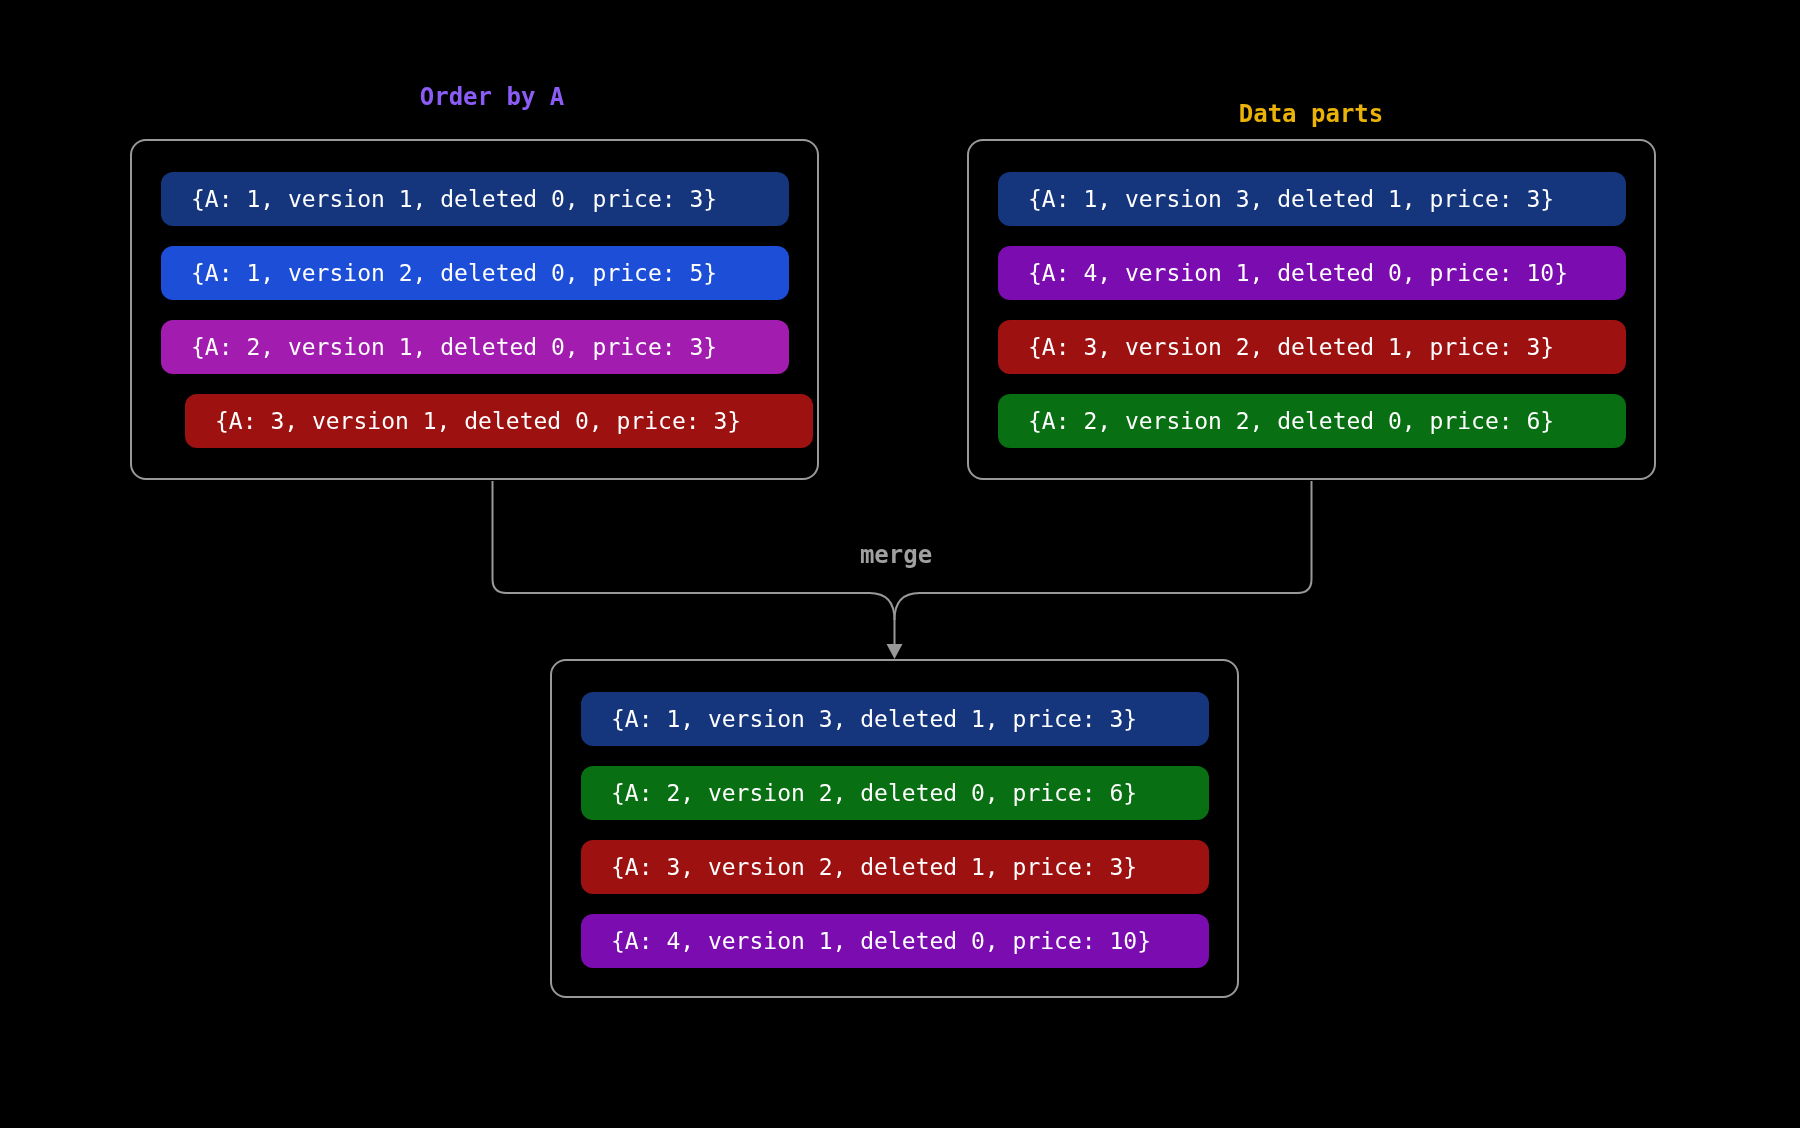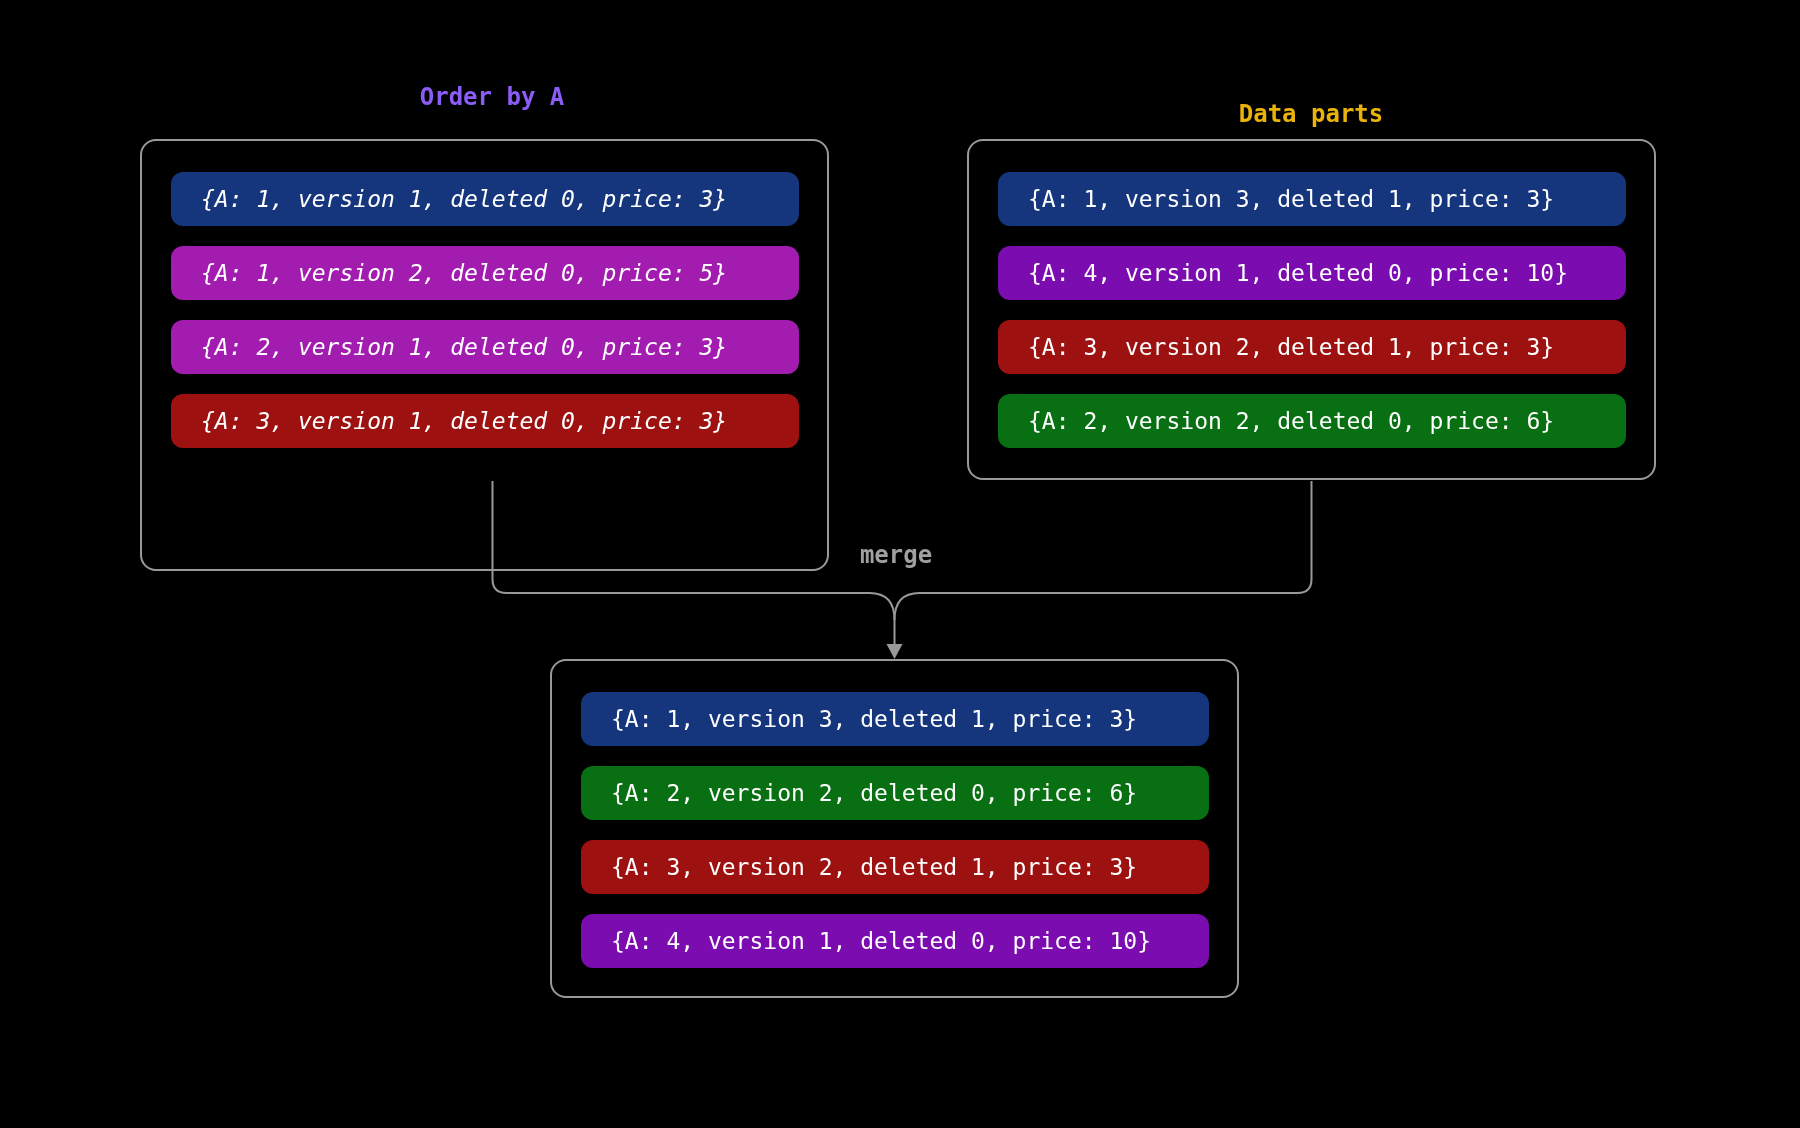--- a/index.html
+++ b/index.html
@@ -41,21 +41,21 @@
     border-radius: 12px;
     display: flex;
     align-items: center;
     padding-left: 30px;
     box-sizing: border-box;
     color: #FFFFFF;
     font-size: 23px;
     white-space: nowrap;
     flex: 0 0 54px;
   }
-  #left-box  { left: 140px; top: 139px; height: 432px; font-style: italic; }
+  #left-box  { left: 130px; top: 139px; height: 341px; }
   #right-box { left: 967px; top: 139px; height: 341px; }
   #merged-box { left: 550px; top: 659px; height: 339px; }
   #merge-label {
     position: absolute;
     left: 896px;
     top: 555px;
     transform: translate(-50%, -50%);
     font-size: 24px;
     font-weight: bold;
     color: #A0A0A0;
@@ -72,23 +72,23 @@
 <body>
 
 <div id="canvas">
 
   <div class="box-title" style="left: 492px; top: 97px; color: #8b5cf6;">Order by A</div>
 
   <div class="box-title" style="left: 1311px; top: 114px; color: #eab308;">Data parts</div>
 
   <div id="left-box" class="group-box">
     <div class="data-row" style="background-color: rgb(21, 54, 125);">{A: 1, version 1, deleted 0, price: 3}</div>
-    <div class="data-row" style="background-color: #a21caf;">{A: 1, version 2, deleted 0, price: 5}</div>
+    <div class="data-row" style="background-color: #1d4ed8;">{A: 1, version 2, deleted 0, price: 5}</div>
     <div class="data-row" style="background-color: #a21caf;">{A: 2, version 1, deleted 0, price: 3}</div>
-    <div class="data-row" style="background-color: rgb(157, 17, 17);">{A: 3, version 1, deleted 0, price: 3}</div>
+    <div class="data-row" style="background-color: rgb(157, 17, 17); margin-left: 24px;">{A: 3, version 1, deleted 0, price: 3}</div>
   </div>
 
   <div id="right-box" class="group-box">
     <div class="data-row" style="background-color: rgb(21, 54, 125);">{A: 1, version 3, deleted 1, price: 3}</div>
     <div class="data-row" style="background-color: rgb(123, 12, 175);">{A: 4, version 1, deleted 0, price: 10}</div>
     <div class="data-row" style="background-color: rgb(157, 17, 17);">{A: 3, version 2, deleted 1, price: 3}</div>
     <div class="data-row" style="background-color: rgb(8, 112, 18);">{A: 2, version 2, deleted 0, price: 6}</div>
   </div>
 
   <svg id="connector-svg" width="1800" height="1128" viewBox="0 0 1800 1128">

